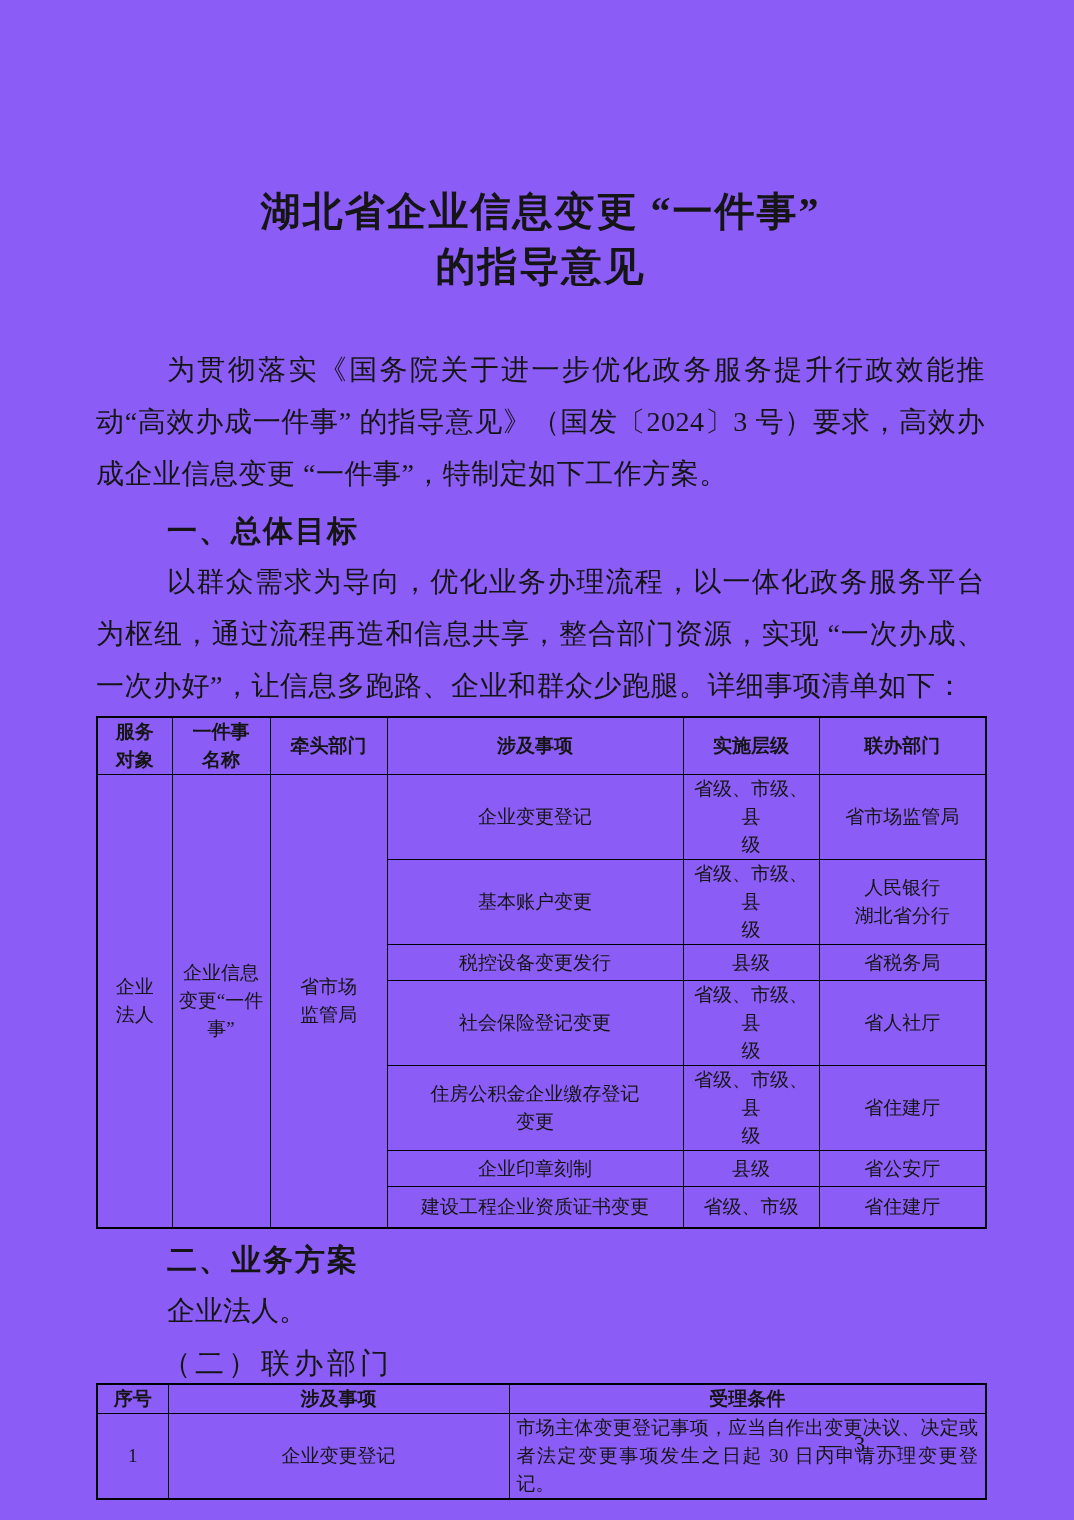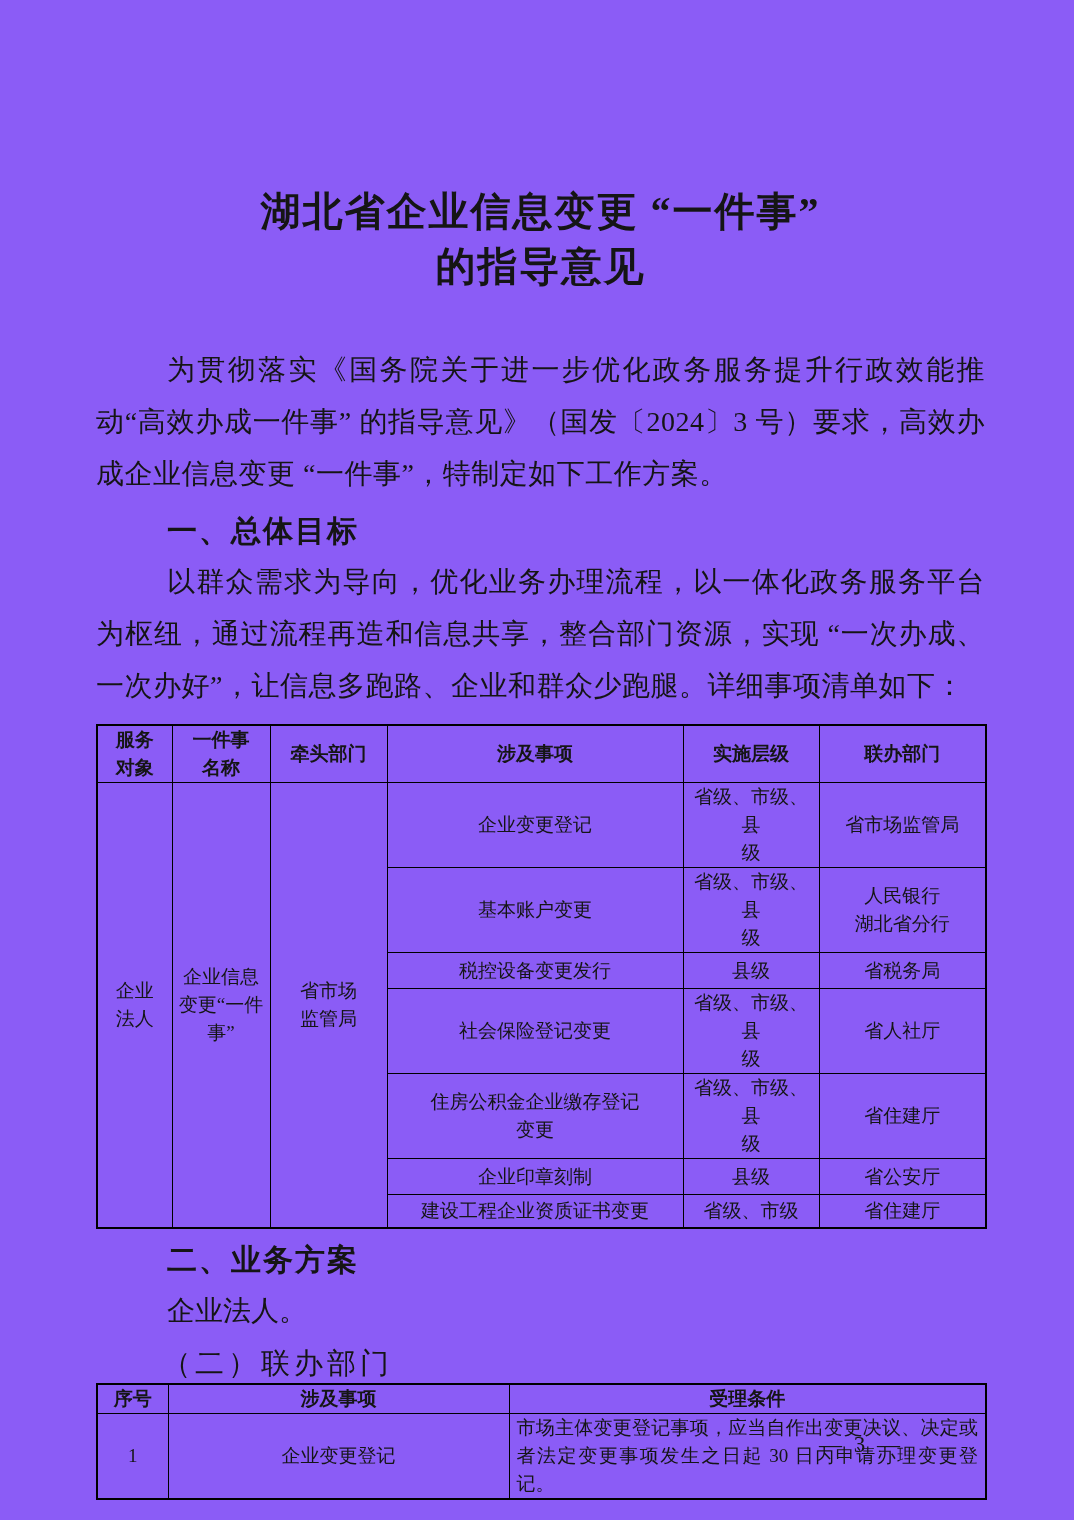--- a/index.html
+++ b/index.html
@@ -72,26 +72,26 @@
     line-height: 28px;
     padding: 0 2px;
     overflow: hidden;
   }
   .tbl th {
     font-family: "Liberation Sans", sans-serif;
     font-weight: 700;
   }
   .tbl td { font-family: "Liberation Serif", serif; }
   .pre { white-space: pre-line; }
-  .tbl1 { margin-top: 12px; }
+  .tbl1 { margin-top: 4px; }
   .tbl1 tr.hdr     { height: 57px; }
   .tbl1 tr.r-tall  { height: 56px; }
   .tbl1 tr.r-med   { height: 57px; }
   .tbl1 tr.r-short { height: 36px; }
-  .tbl1 tr.r-last  { height: 33px; }
+  .tbl1 tr.r-last  { height: 41px; }
   .tbl2 { margin-top: -6px; }
   .tbl2 tr.hdr  { height: 28px; }
   .tbl2 tr.data { height: 57px; }
   .tbl2 td.cond {
     text-align: justify;
     padding: 0 7px;
   }
   .page-number {
     position: absolute;
     top: 1432px;

